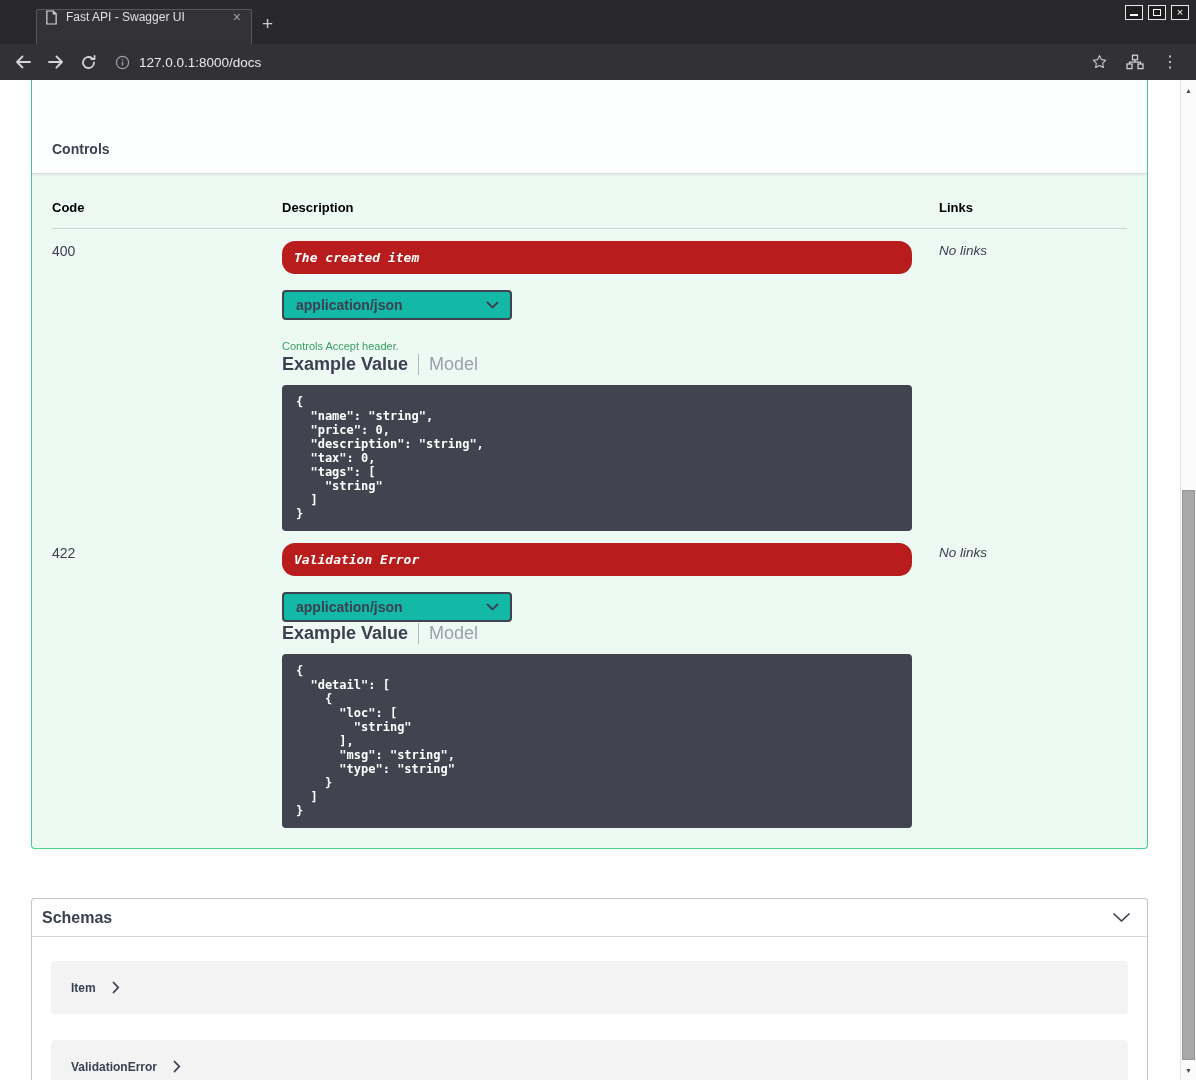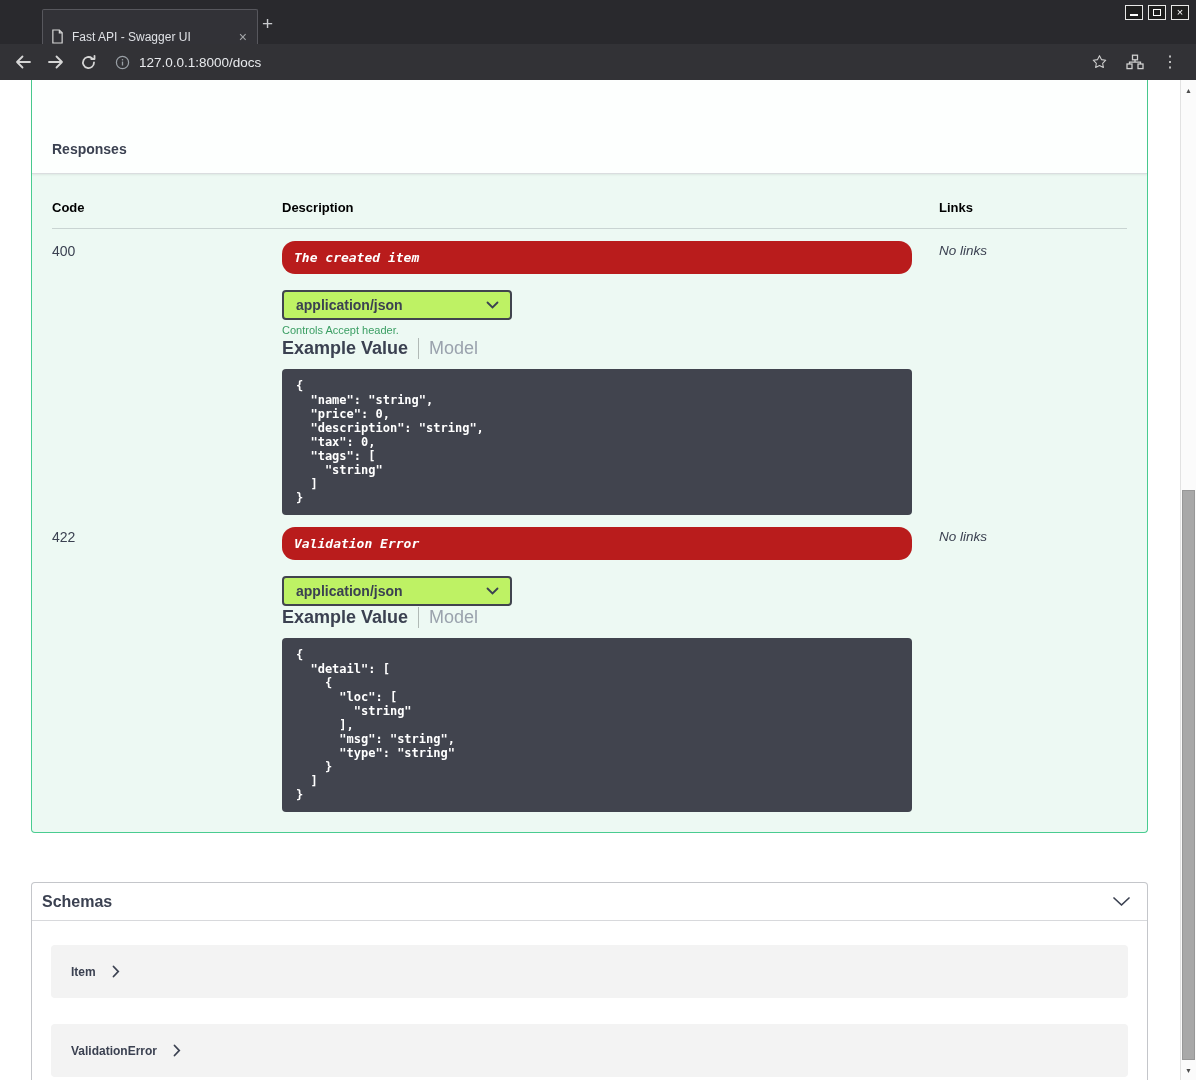--- a/index.html
+++ b/index.html
@@ -1,23 +1,23 @@
 <!DOCTYPE html>
 <html><head>
 <meta charset="utf-8">
 <style>
   * { margin:0; padding:0; box-sizing:border-box; }
   html,body { width:1196px; height:1080px; overflow:hidden; background:#fff;
               font-family:"Liberation Sans", sans-serif; }
 
   
   .titlebar { position:relative; height:44px; background:#29292d; }
-  .tab { position:absolute; left:42px; top:9px; width:216px; height:35px;
+  .tab { position:absolute; left:36px; top:9px; width:216px; height:35px;
          background:#323237; border:1px solid #57575d; border-bottom:none;
-         border-radius:2px 2px 0 0; display:flex; align-items:flex-end; padding:0 8px; cursor:default; }
+         border-radius:2px 2px 0 0; display:flex; align-items:flex-start; padding:0 8px; cursor:default; }
   .tab-title { flex:1; color:#dfe1e5; font-size:12px; white-space:nowrap; overflow:hidden;
                text-overflow:ellipsis; margin-left:8px; }
   .tab-close { color:#a5a7aa; font-size:14px; line-height:14px; padding:0 2px; cursor:pointer; }
   .newtab { position:absolute; left:262px; top:14px; color:#c9cbce; font-size:19px; line-height:19px; cursor:pointer; }
   .win-controls { position:absolute; right:7px; top:5px; display:flex; gap:5px; }
   .win-btn { width:18px; height:15px; border:1px solid #e8e8e8; background:#1e1e1e; color:#fff;
              display:flex; align-items:center; justify-content:center; cursor:pointer; }
   .glyph-min { display:block; width:8px; border-bottom:2px solid #fff; margin-top:5px; }
   .glyph-max { display:block; width:8px; height:7px; border:1px solid #fff; }
   .win-btn.close { font-size:11px; line-height:11px; }
@@ -58,24 +58,24 @@
            font-size:13px; font-weight:700; color:#000000; }
   .trow { padding-top:12px; }
   .cell.code { font-size:14px; color:#3b4151; padding-top:2px; }
   .cell.links { font-size:13.5px; font-style:italic; color:#3b4151; padding-top:2px; }
   .cell.desc { padding-right:27px; }
 
   .resp-box { background:#b91c1c; color:#fff; border-radius:13px; padding:8px 12px;
               font-family:"DejaVu Sans Mono", monospace; font-style:italic; font-weight:700;
               font-size:13px; line-height:17px; }
   .ct-wrap { margin-top:16px; }
-  .content-type { width:230px; height:30px; background:#bef264; border:2px solid #41444e; border-radius:4px;
+  .content-type { width:230px; height:30px; background:#14b8a6; border:2px solid #41444e; border-radius:4px;
                   display:flex; align-items:center; justify-content:space-between; padding:0 11px 0 12px;
                   font-size:14px; font-weight:700; color:#3b4151; cursor:pointer; }
-  .accept-note { margin-top:4px; font-size:11px; line-height:13px; color:#3a9e63; }
+  .accept-note { margin-top:20px; font-size:11px; line-height:13px; color:#3a9e63; }
   .ex-tabs { margin-top:1px; display:flex; align-items:flex-start; font-size:18px; }
   .t-ex { font-weight:700; color:#3b4151; cursor:pointer; }
   .t-model { margin-left:10px; padding-left:10px; border-left:1px solid rgba(0,0,0,.25);
              color:#9aa2ad; cursor:pointer; }
   pre.example { margin-top:10px; background:#41444e; border-radius:4px; padding:10px 14px;
                 color:#fff; font-family:"DejaVu Sans Mono", monospace; font-size:12px;
                 line-height:14px; font-weight:700; white-space:pre; }
 
   
   .schemas { margin:49px 32px 0 31px; background:#fff; border:1px solid rgba(59,65,81,.3); border-radius:4px; }
@@ -158,21 +158,21 @@
     </span>
     <span class="menu-dots">⋮</span>
   </div>
 </div>
 
 <div class="viewport">
   <div class="page-content">
 
     <section class="opblock">
       <div class="opblock-header">
-        <h4>Responses</h4>
+        <h4>Controls</h4>
       </div>
       <div class="responses-table">
         <div class="thead">
           <div>Code</div>
           <div>Description</div>
           <div>Links</div>
         </div>
 
         <div class="trow">
           <div class="cell code">400</div>

